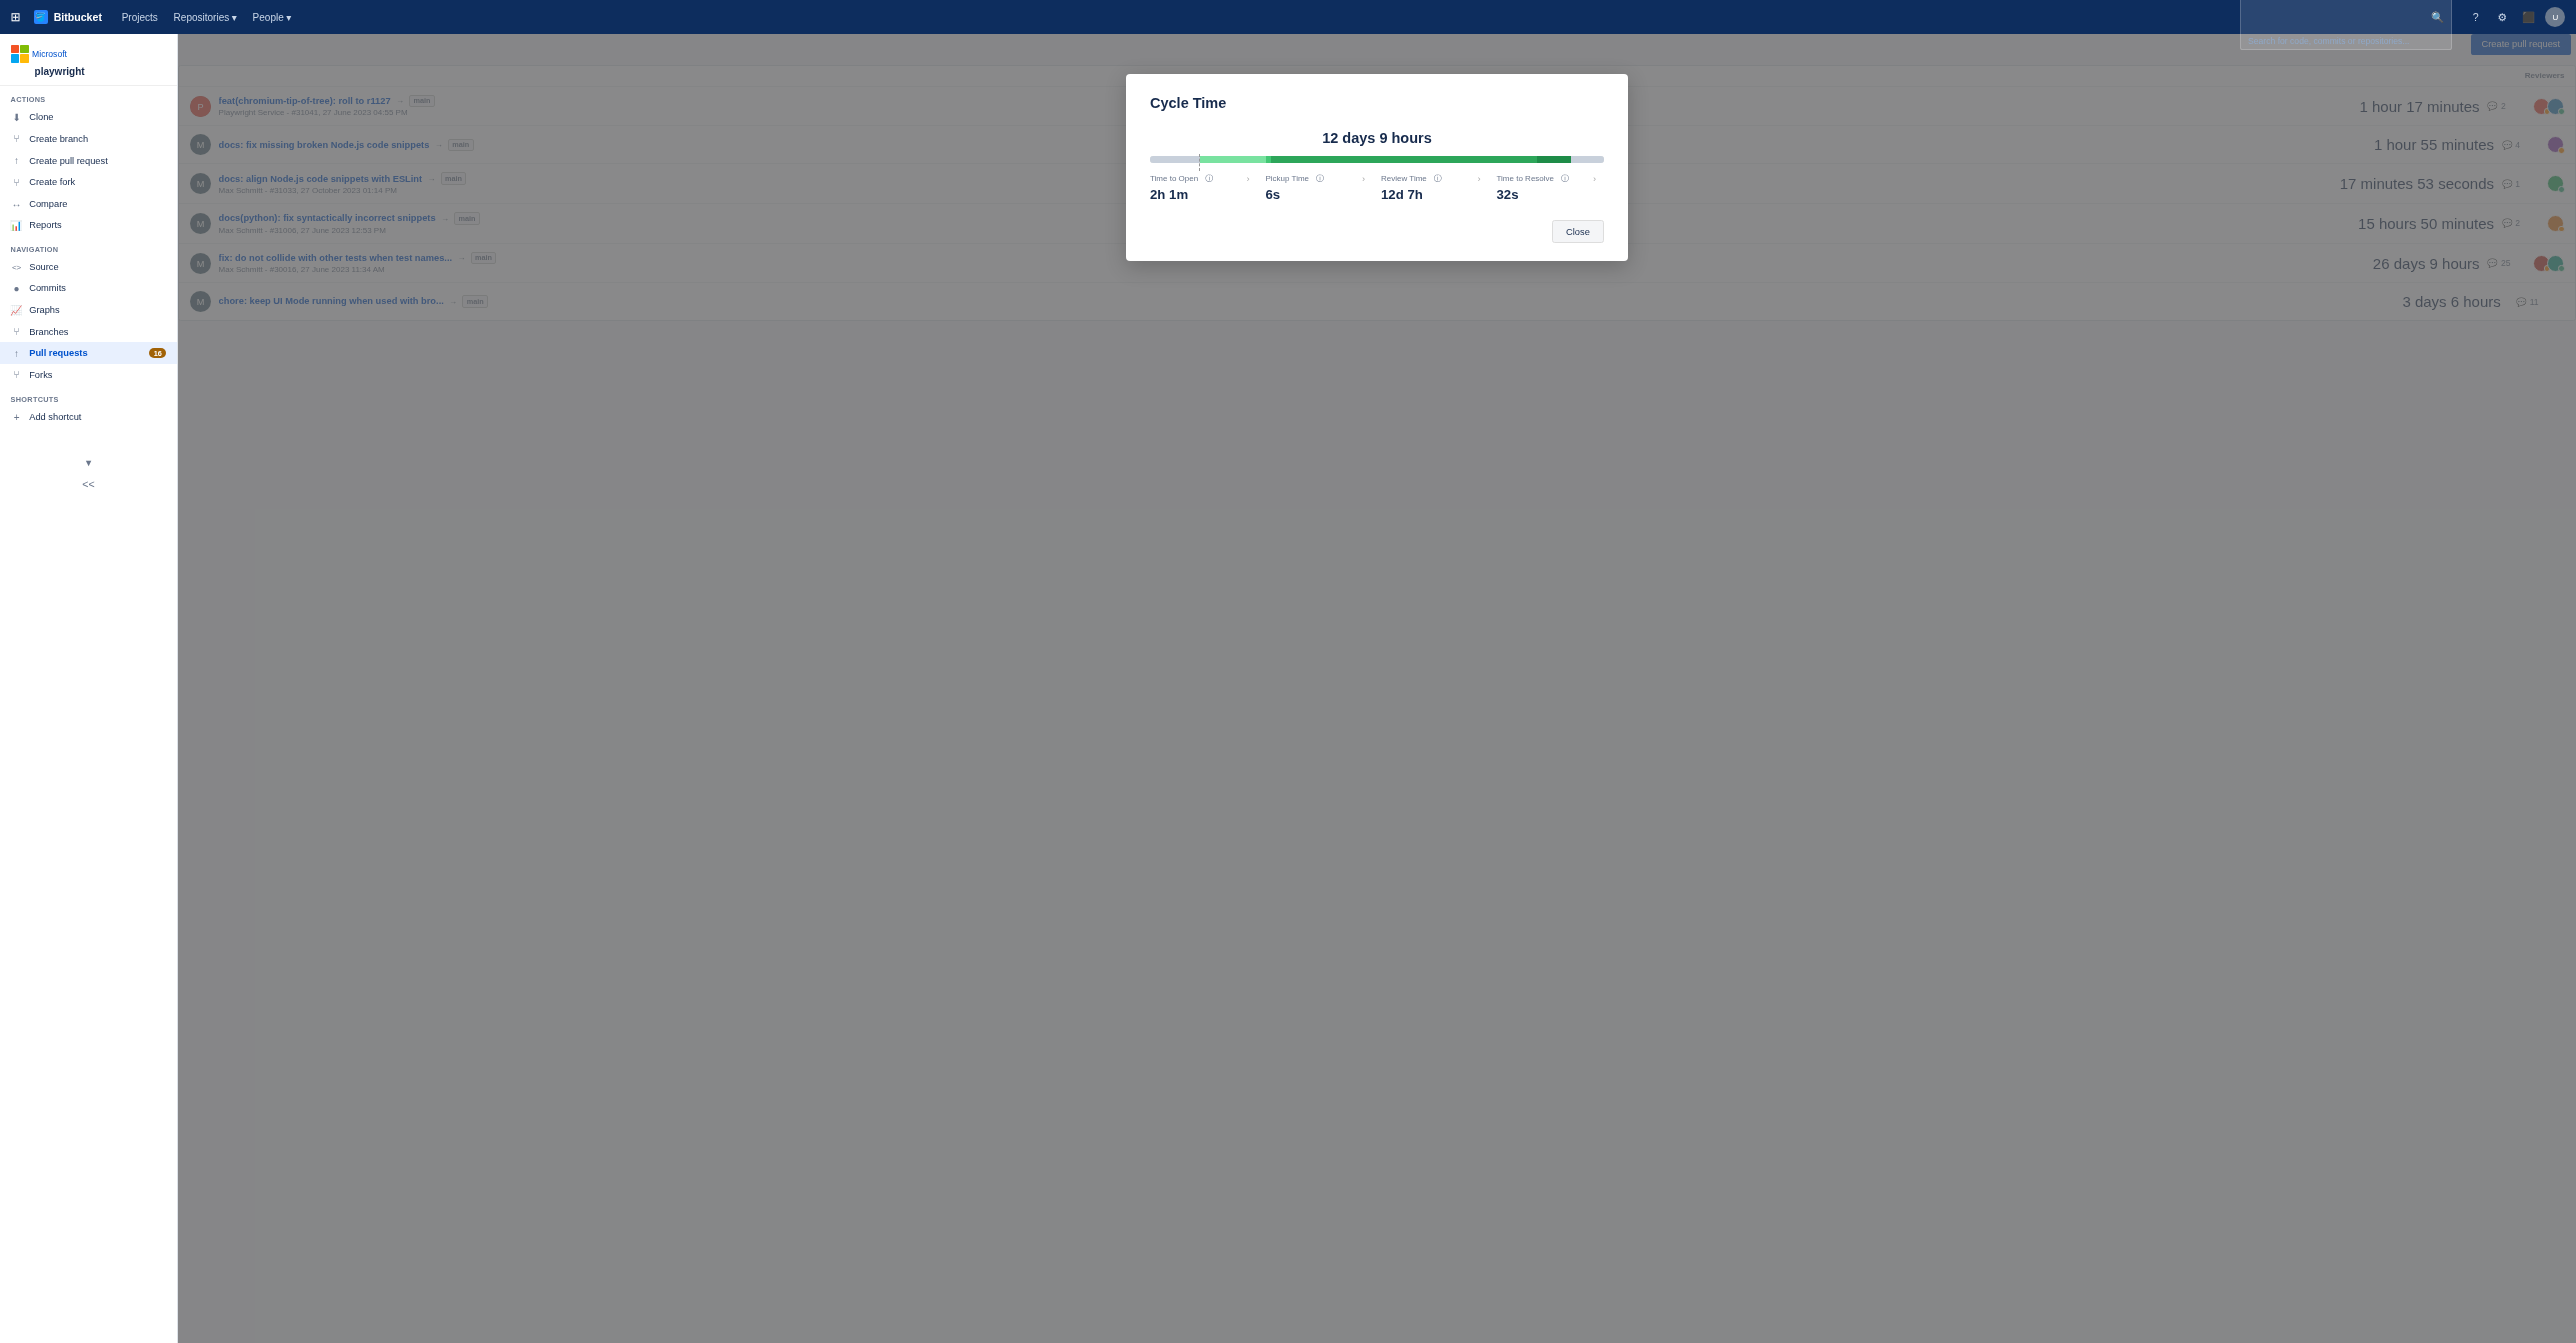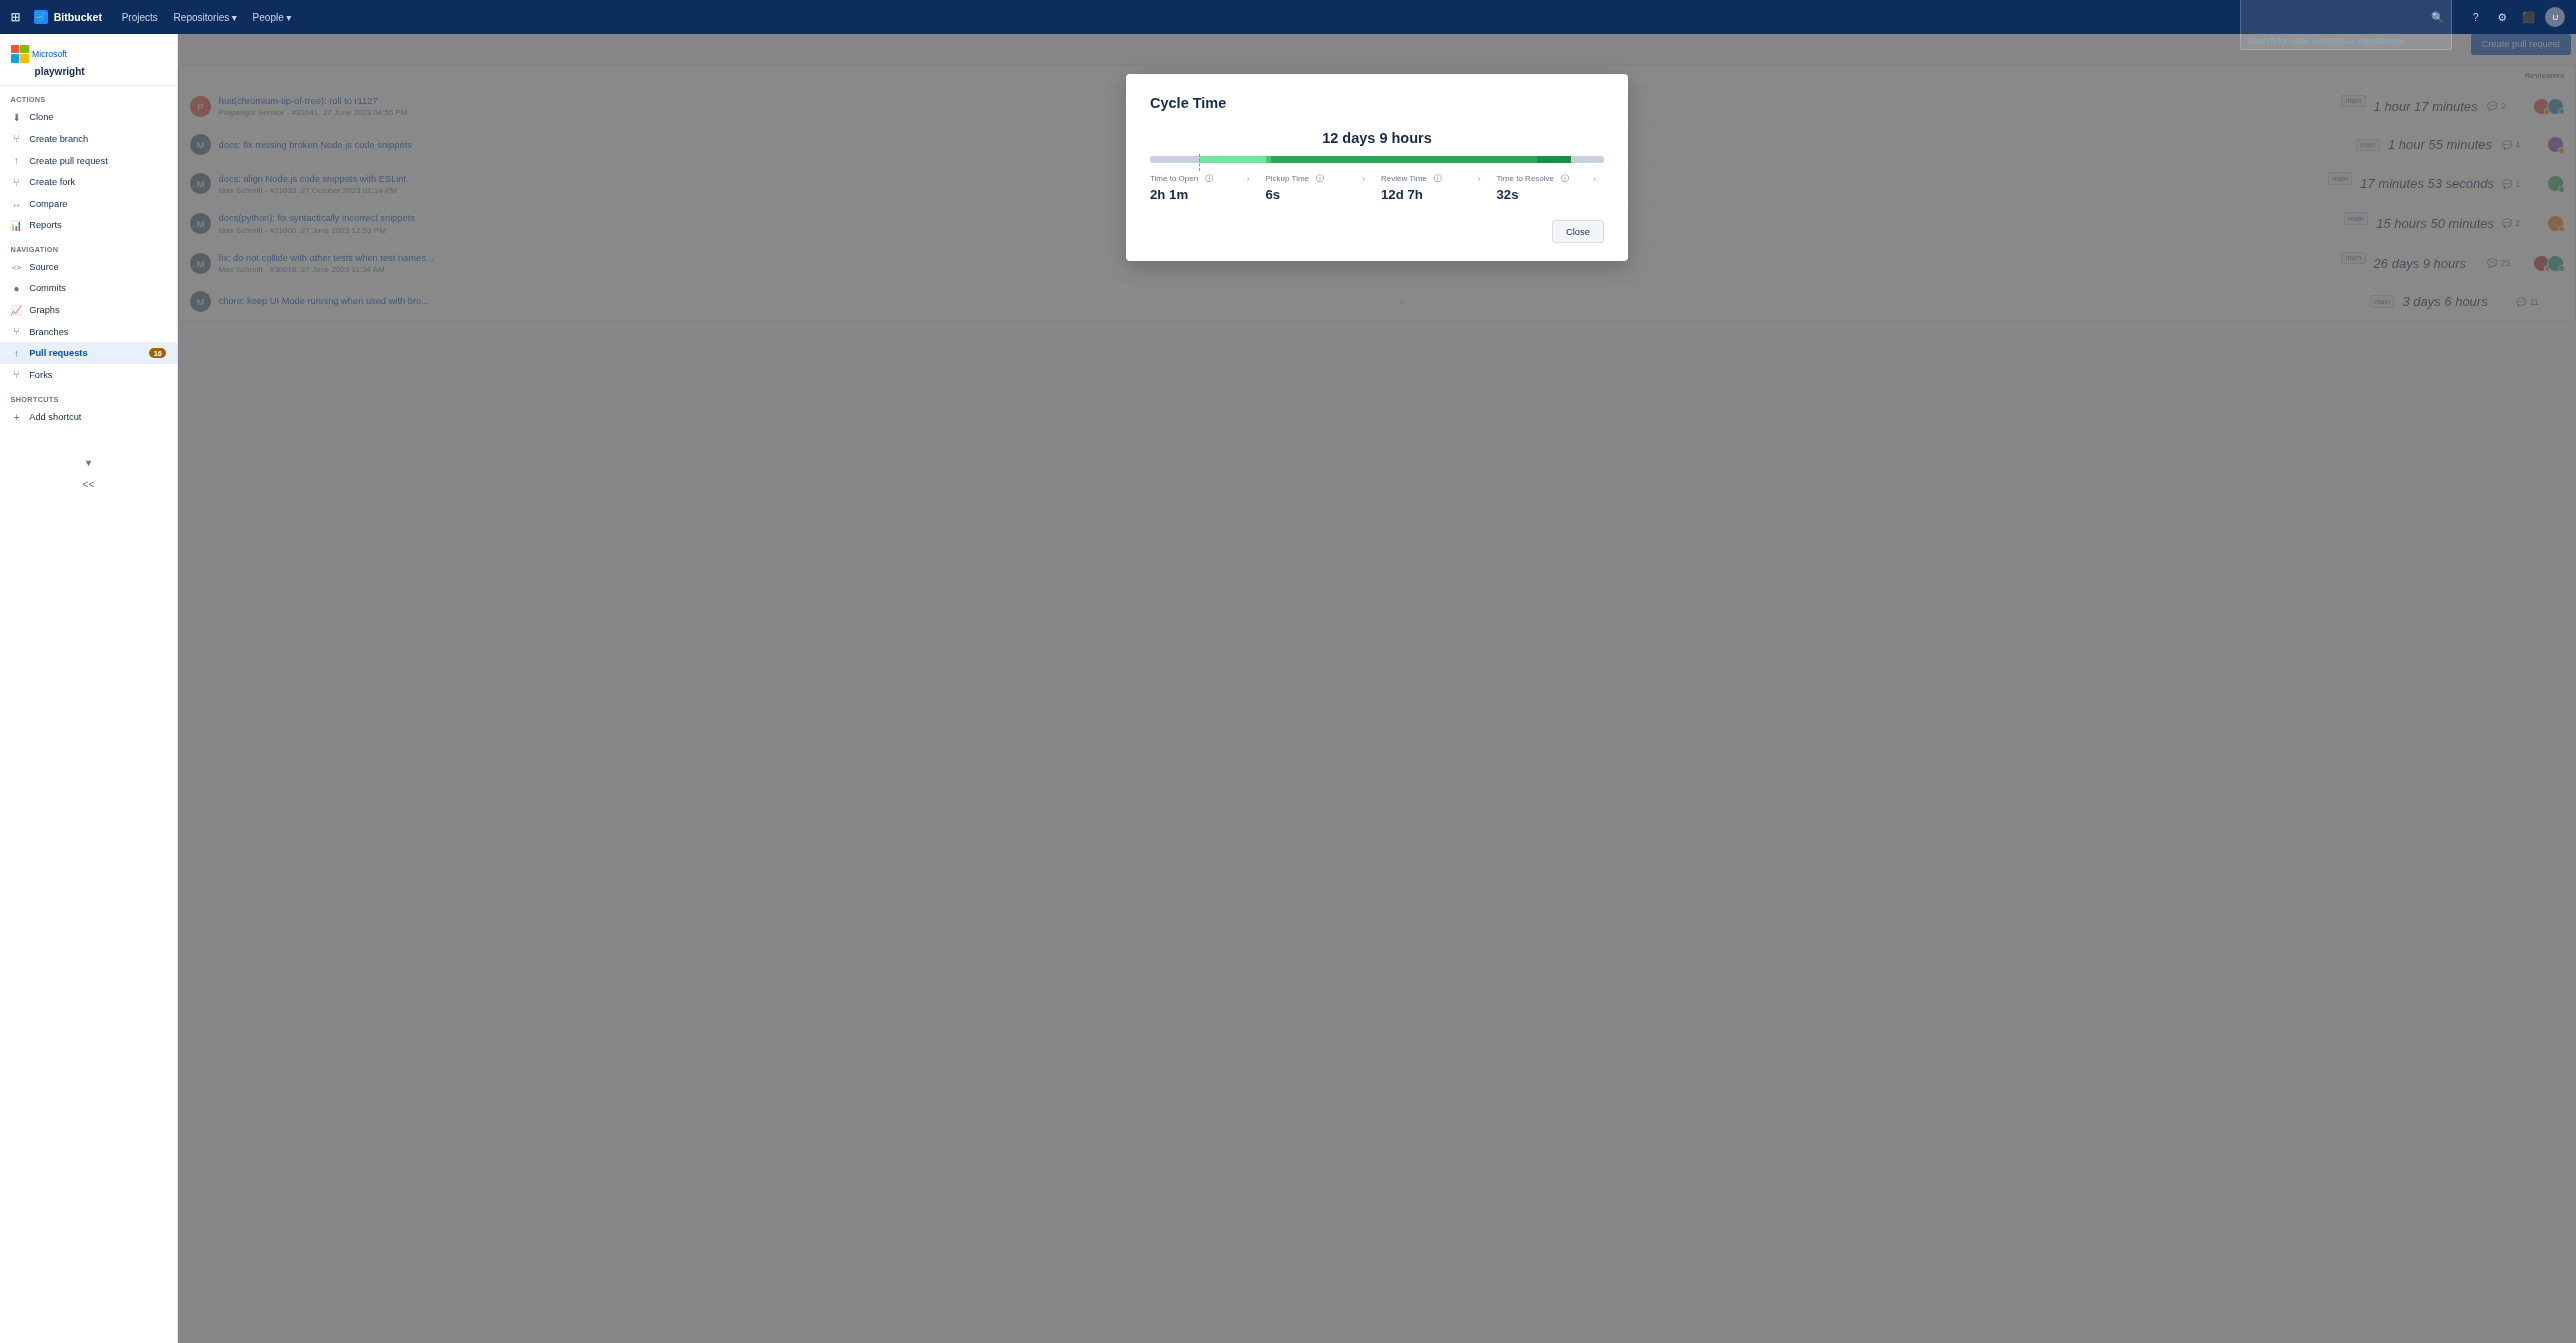--- a/index.html
+++ b/index.html
@@ -115,28 +115,28 @@
     }
     .pr-table { width: 100%; background: #fff; border-radius: 2.6px; border: 0.7px solid #dde2e8; }
     .pr-row {
       display: flex; align-items: center; padding: 8px 10.6px;
       border-bottom: 0.7px solid #edf0f5; gap: 8px;
     }
     .pr-row:last-child { border-bottom: none; }
     .pr-avatar { width: 21px; height: 21px; border-radius: 50%; flex-shrink: 0; }
     .avatar-red { background: #d04437; }
     .pr-info { flex: 1; min-width: 0; }
-    .pr-title { font-size: 9.3px; color: #0052cc; font-weight: 400; white-space: nowrap; overflow: hidden; text-overflow: ellipsis; display: flex; align-items: center; gap: 5.3px; justify-content: space-between; }
+    .pr-title { font-size: 9.3px; color: #0052cc; font-weight: 700; white-space: nowrap; overflow: hidden; text-overflow: ellipsis; display: flex; align-items: center; gap: 5.3px; }
     .pr-meta { font-size: 8px; color: #6b778c; margin-top: 1.3px; }
     .pr-branch-tag {
       border: 0.7px solid #ccc; border-radius: 2px; font-size: 7.3px;
       color: #6b778c; padding: 0.7px 3.3px; background: #f4f5f7; white-space: nowrap;
     }
     .pr-arrow { color: #6b778c; font-size: 8px; }
-    .pr-duration { font-size: 13px; color: #172b4d; min-width: 106px; font-style: italic; }
+    .pr-duration { font-size: 15px; color: #172b4d; min-width: 106px; }
     .pr-comments { display: flex; align-items: center; gap: 2.6px; color: #6b778c; font-size: 8.6px; min-width: 40px; }
     .pr-reviewers { display: flex; gap: -2.6px; }
     .reviewer-avatar { width: 17px; height: 17px; border-radius: 50%; background: #6b778c; border: 1.3px solid #fff; margin-left: -2.6px; position: relative; }
     .reviewer-badge { position: absolute; bottom: -1.3px; right: -1.3px; width: 6.6px; height: 6.6px; border-radius: 50%; border: 0.7px solid #fff; }
     .badge-green { background: #36b37e; }
     .badge-orange { background: #ff8b00; }
     .reviewers-header { display: flex; justify-content: flex-end; padding: 5.3px 10.6px; border-bottom: 0.7px solid #edf0f5; }
     .reviewers-label { font-size: 8px; color: #6b778c; font-weight: 600; }
 
     .dimmed { opacity: 0.5; }

